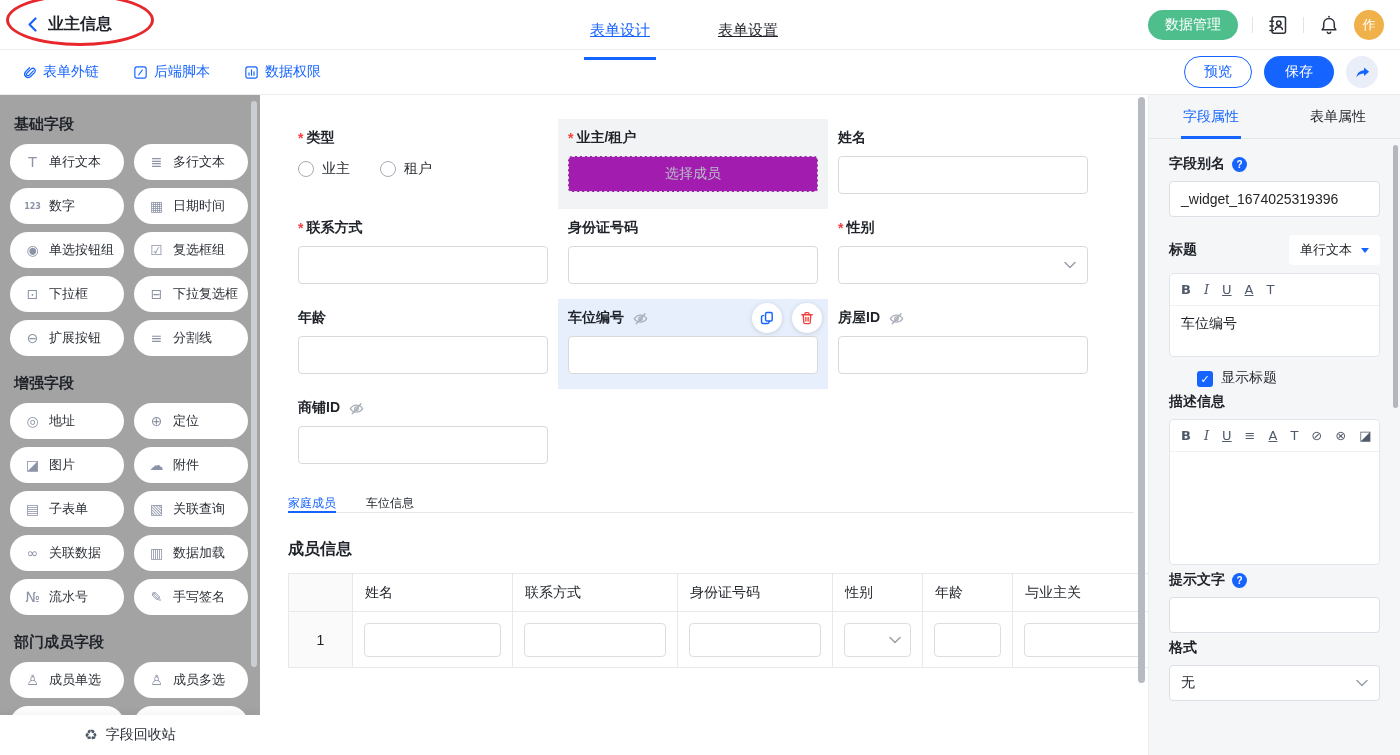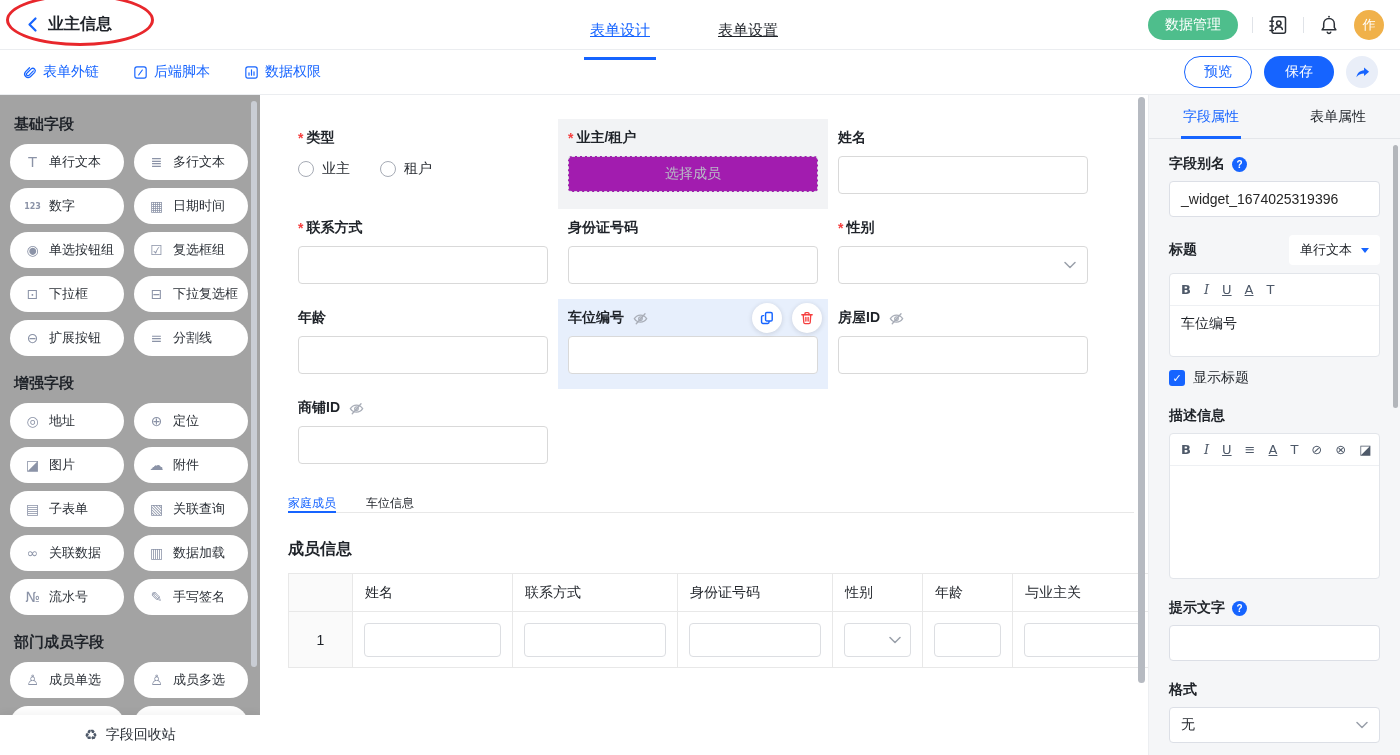--- a/index.html
+++ b/index.html
@@ -94,27 +94,27 @@
   .caret { width:0; height:0; border-left:4.5px solid transparent; border-right:4.5px solid transparent; border-top:5.5px solid #1664ff; margin-top:1px; }
   .editor { margin-top:8px; background:#fff; border:1px solid #e2e5ea; border-radius:4px; overflow:hidden; }
   .ed-toolbar { height:32px; border-bottom:1px solid #eef0f3; display:flex; align-items:center; padding:0 11px; gap:13px; }
   .tgl { color:#4e5969; font-size:13px; cursor:pointer; line-height:1; font-family:"DejaVu Sans",sans-serif; }
   .tgl-bold { font-weight:700; }
   .tgl-italic { font-style:italic; font-family:"DejaVu Serif",serif; }
   .tgl-underline { text-decoration:underline; }
   .tgl-font-color { text-decoration:underline; }
   .ed-content { padding:9px 11px; font-size:14px; color:#1f2329; height:50px; cursor:text; }
   .editor.tall .ed-content { height:112px; }
-  .cbrow { margin-top:12px; display:flex; align-items:center; gap:8px; cursor:pointer; font-size:14px; color:#1f2329; }
+  .cbrow { margin-top:12px; display:flex; align-items:flex-end; gap:8px; cursor:pointer; font-size:14px; color:#1f2329;margin-left:28px; }
   .cb { width:16px; height:16px; border-radius:3px; background:#1664ff; color:#fff; font-size:11px; display:flex; align-items:center; justify-content:center; }
   .cb::after { content:'\2713'; }
   .pselect { margin-top:8px; height:36px; background:#fff; border:1px solid #dcdfe6; border-radius:4px; display:flex; align-items:center; justify-content:space-between; padding:0 11px; font-size:14px; color:#1f2329; cursor:pointer; }
   .pn-scroll { position:absolute; right:2px; top:50px; width:5px; height:600px; }
   .pn-scroll .thumb { position:absolute; top:0; width:5px; height:263px; background:#b3b6bb; border-radius:3px; }
-  .mt14 { margin-top:20px; }
+  .mt14 { margin-top:6px; }
 </style>
 </head>
 <body>
 
 <div class="app">
 
   <header>
     <div class="back-area">
       <span class="hicon">
         <svg width="13" height="17" viewBox="0 0 13 17" fill="none" stroke="#1664ff" stroke-width="2.2" stroke-linecap="round" stroke-linejoin="round">

